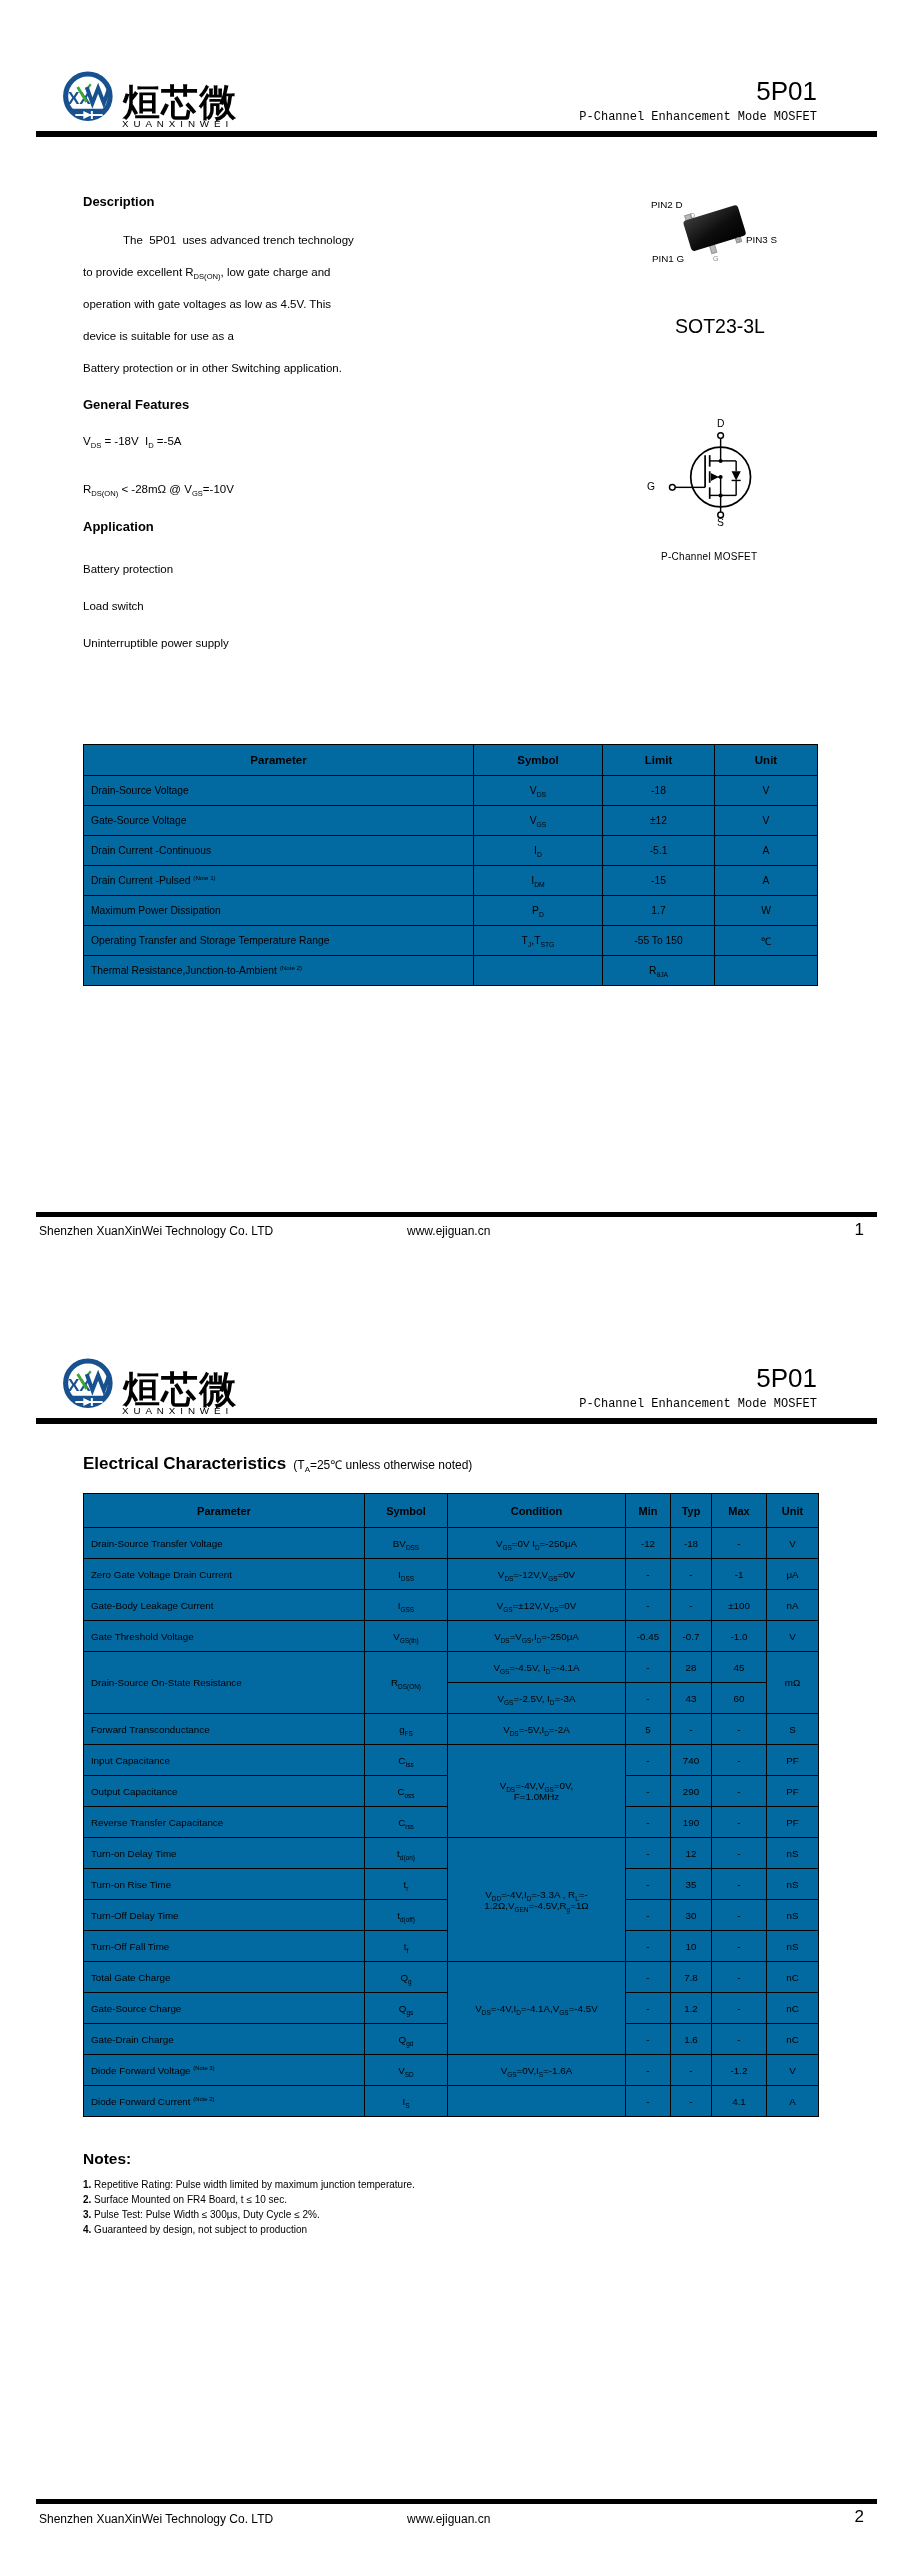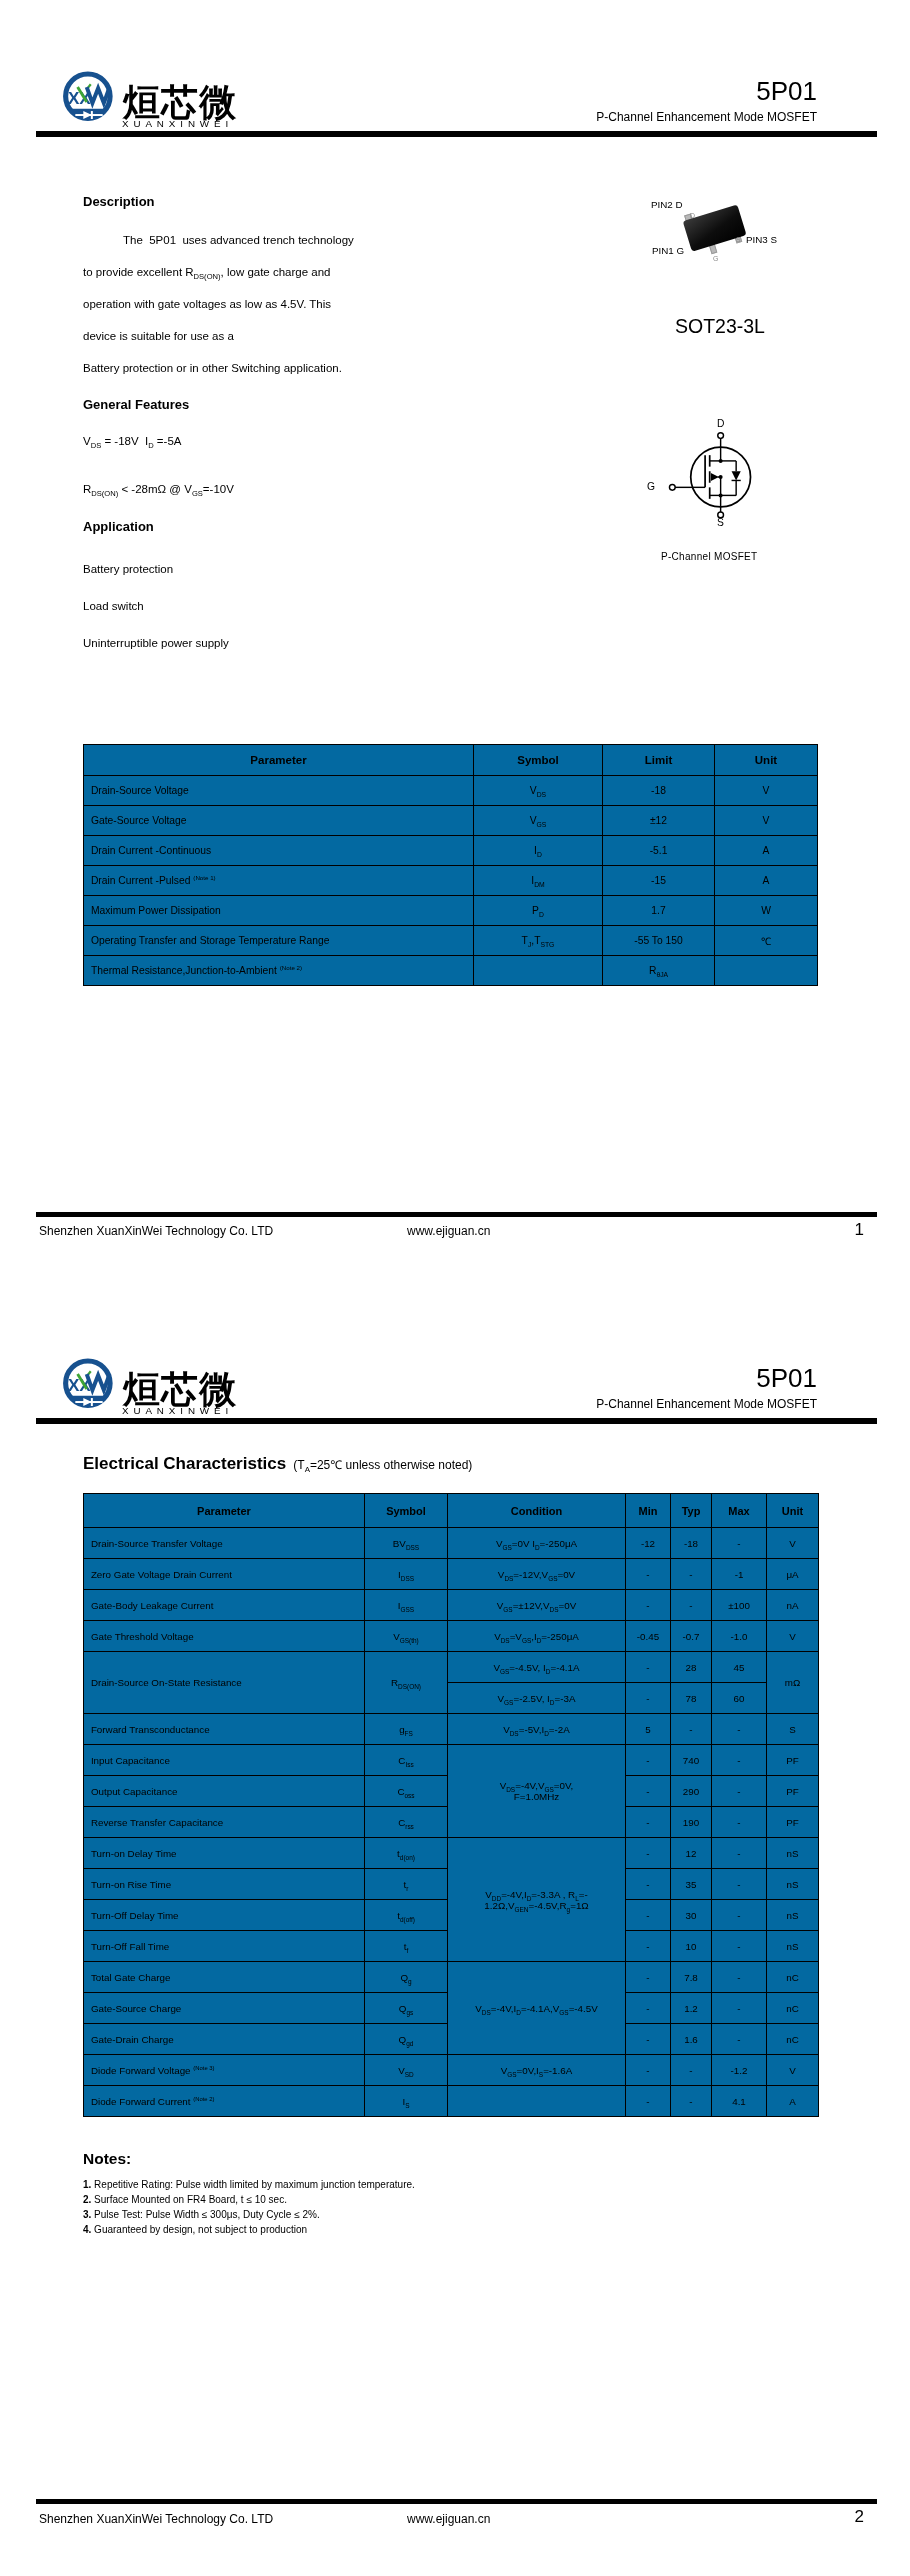--- a/index.html
+++ b/index.html
@@ -4,21 +4,21 @@
 <style>
   html,body{margin:0;padding:0;background:#ffffff;}
   .sheet{position:relative;width:910px;height:2576px;background:#fff;color:#000;
          font-family:"Liberation Sans",sans-serif;overflow:hidden;}
   .sheet *{box-sizing:border-box;}
   .ab{position:absolute;margin:0;}
   .rule{position:absolute;background:#000;}
   .brand-cn{font-size:37px;font-weight:bold;letter-spacing:1.1px;line-height:1;}
   .brand-en{font-size:9.8px;letter-spacing:4.9px;line-height:1;}
   .part-number{font-size:26px;line-height:1;text-align:right;}
-  .subtitle{font-size:12px;line-height:1;text-align:right;}
+  .subtitle{font-size:12px;line-height:1;text-align:right;font-family:Liberation Mono, monospace;}
   .sec{font-size:13px;font-weight:bold;line-height:1.2;}
   .body-txt{font-size:11.5px;}
   .line{white-space:pre-wrap;}
   .desc .line{line-height:32px;}
   .desc .line:first-child{text-indent:40px;}
   .gf .line{line-height:48px;}
   .app .line{line-height:37px;}
   .pin-label{font-size:9.8px;line-height:1;}
   .pkg-letter{font-size:6.9px;color:#8a8a8a;line-height:1;}
   .sot-name{font-size:19.5px;line-height:1;}
@@ -88,21 +88,21 @@
       <div class="lead lead-d"></div>
       <div class="lead lead-g"></div>
       <div class="lead lead-s"></div>
       <div class="pkg-body"></div>
     </div>
   </div>
   <div class="ab pkg-letter" style="left:690px;top:213px">D</div>
   <div class="ab pkg-letter" style="left:736px;top:237px">S</div>
   <div class="ab pkg-letter" style="left:713px;top:256px">G</div>
   <div class="ab pin-label" style="left:746px;top:235px">PIN3 S</div>
-  <div class="ab pin-label" style="left:652px;top:246px">PIN1 G</div>
+  <div class="ab pin-label" style="left:652px;top:254px">PIN1 G</div>
   <div class="ab sot-name" style="left:675px;top:317px">SOT23-3L</div>
 
   <h2 class="ab sec" style="left:83px;top:397px">General Features</h2>
   <div class="ab body-txt gf" style="left:83px;top:417px;width:367px">
       <div class="line">V<sub>DS</sub> = -18V  I<sub>D</sub> =-5A</div>
       <div class="line">R<sub>DS(ON)</sub> &lt; -28mΩ @ V<sub>GS</sub>=-10V</div>
     </div>
 
   <h2 class="ab sec" style="left:83px;top:519px">Application</h2>
   <div class="ab body-txt app" style="left:83px;top:551px;width:367px">
@@ -298,21 +298,21 @@
           <td rowspan="2">R<sub>DS(ON)</sub></td>
           <td>V<sub>GS</sub>=-4.5V, I<sub>D</sub>=-4.1A</td>
           <td>-</td>
           <td>28</td>
           <td>45</td>
           <td rowspan="2">mΩ</td>
         </tr>
         <tr>
           <td>V<sub>GS</sub>=-2.5V, I<sub>D</sub>=-3A</td>
           <td>-</td>
-          <td>78</td>
+          <td>43</td>
           <td>60</td>
         </tr>
         <tr>
           <td class="l">Forward Transconductance</td>
           <td>g<sub>FS</sub></td>
           <td>V<sub>DS</sub>=-5V,I<sub>D</sub>=-2A</td>
           <td>5</td>
           <td>-</td>
           <td>-</td>
           <td>S</td>

